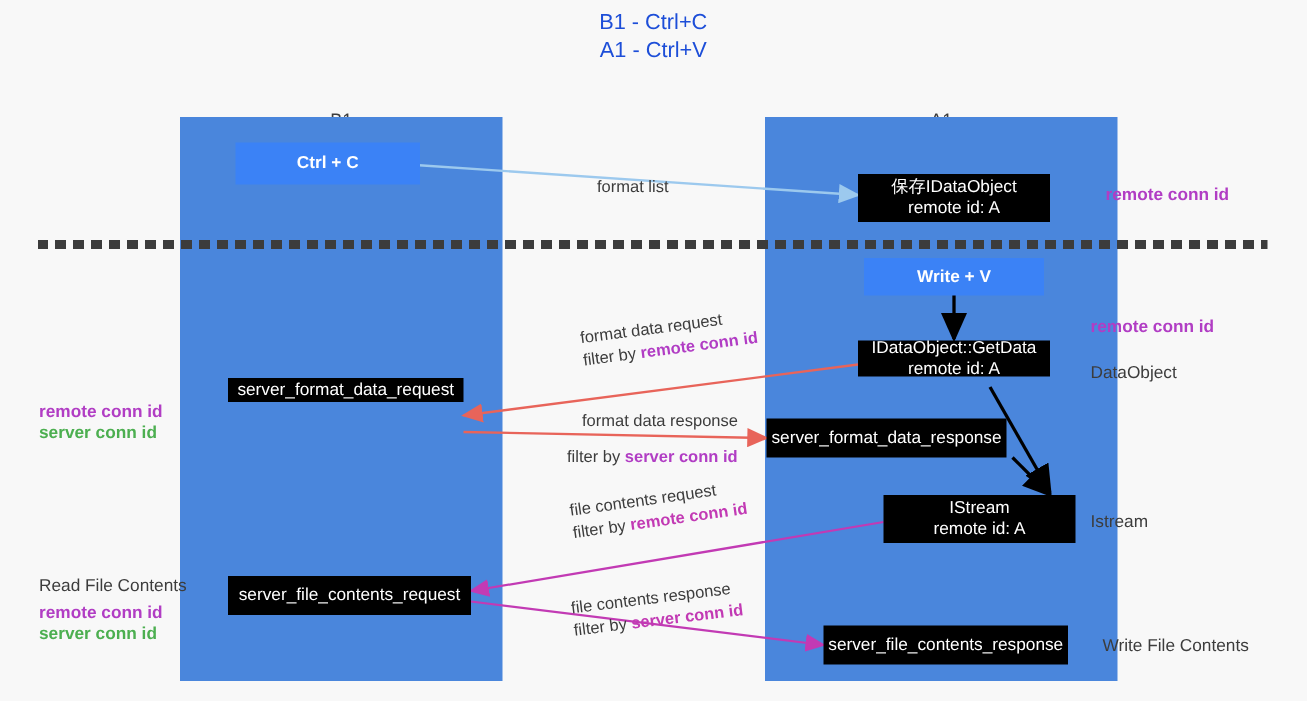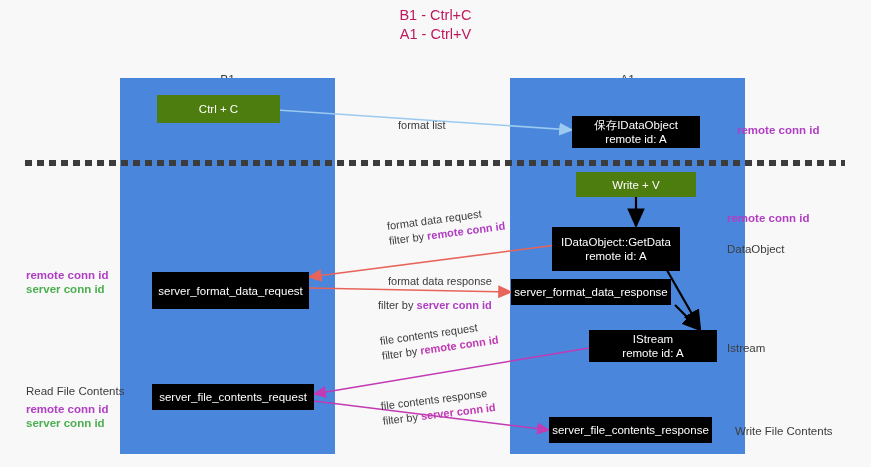--- a/index.html
+++ b/index.html
@@ -9,21 +9,21 @@
     font-family:"Liberation Sans", sans-serif;
     color:#3c3c3c;
     overflow:hidden;
     position:relative;
   }
   #stage{position:absolute;left:0;top:0;width:871px;height:467px;}
 
   
   .title{
     position:absolute;left:0;top:6px;width:871px;
-    text-align:center;font-size:14.5px;line-height:19px;color:#be185d;
+    text-align:center;font-size:14.5px;line-height:19px;color:#1d4ed8;
     white-space:pre;
   }
 
   
   .colhead{
     position:absolute;text-align:center;font-size:12px;line-height:14px;
     color:#3c3c3c;white-space:pre;
   }
 
   
@@ -35,21 +35,21 @@
     background-image:repeating-linear-gradient(to right,#3c3c3c 0px,#3c3c3c 7px,transparent 7px,transparent 12px);
   }
 
   
   .node{
     position:absolute;box-sizing:border-box;
     display:flex;align-items:center;justify-content:center;
     color:#ffffff;font-size:11.5px;line-height:14px;text-align:center;
     white-space:pre;
   }
-  .node.green{background:#4d7c0f;}
+  .node.green{background:#3b82f6;font-weight:bold;}
   .node.orange{background:#000000;}
 
   
   .annot{
     position:absolute;font-size:11.5px;line-height:15px;white-space:pre;
   }
   .annot.purple{color:#b13dc4;font-weight:bold;}
   .annot.green{color:#4caf50;font-weight:bold;}
   .annot.dark{color:#3c3c3c;}
 
@@ -115,24 +115,24 @@
     <line x1="314" y1="401" x2="549" y2="430" stroke="#c23ab4" stroke-width="1.5" marker-end="url(#ah-magenta)"></line>
   </svg>
 
   <div class="node green" style="left:157px;top:95px;width:123px;height:28px;">Ctrl + C</div>
 
   <div class="node orange" style="left:572px;top:116px;width:128px;height:32px;">保存IDataObject
 remote id: A</div>
 
   <div class="node green" style="left:576px;top:172px;width:120px;height:25px;">Write + V</div>
 
-  <div class="node orange" style="left:552px;top:227px;width:128px;height:44px;">IDataObject::GetData
+  <div class="node orange" style="left:572px;top:227px;width:128px;height:24px;">IDataObject::GetData
 remote id: A</div>
 
-  <div class="node orange" style="left:152px;top:272px;width:157px;height:37px;">server_format_data_request</div>
+  <div class="node orange" style="left:152px;top:252px;width:157px;height:16px;">server_format_data_request</div>
 
   <div class="node orange" style="left:511px;top:279px;width:160px;height:26px;">server_format_data_response</div>
 
   <div class="node orange" style="left:589px;top:330px;width:128px;height:32px;">IStream
 remote id: A</div>
 
   <div class="node orange" style="left:549px;top:417px;width:163px;height:26px;">server_file_contents_response</div>
 
   <div class="node orange" style="left:152px;top:384px;width:162px;height:26px;">server_file_contents_request</div>
 

